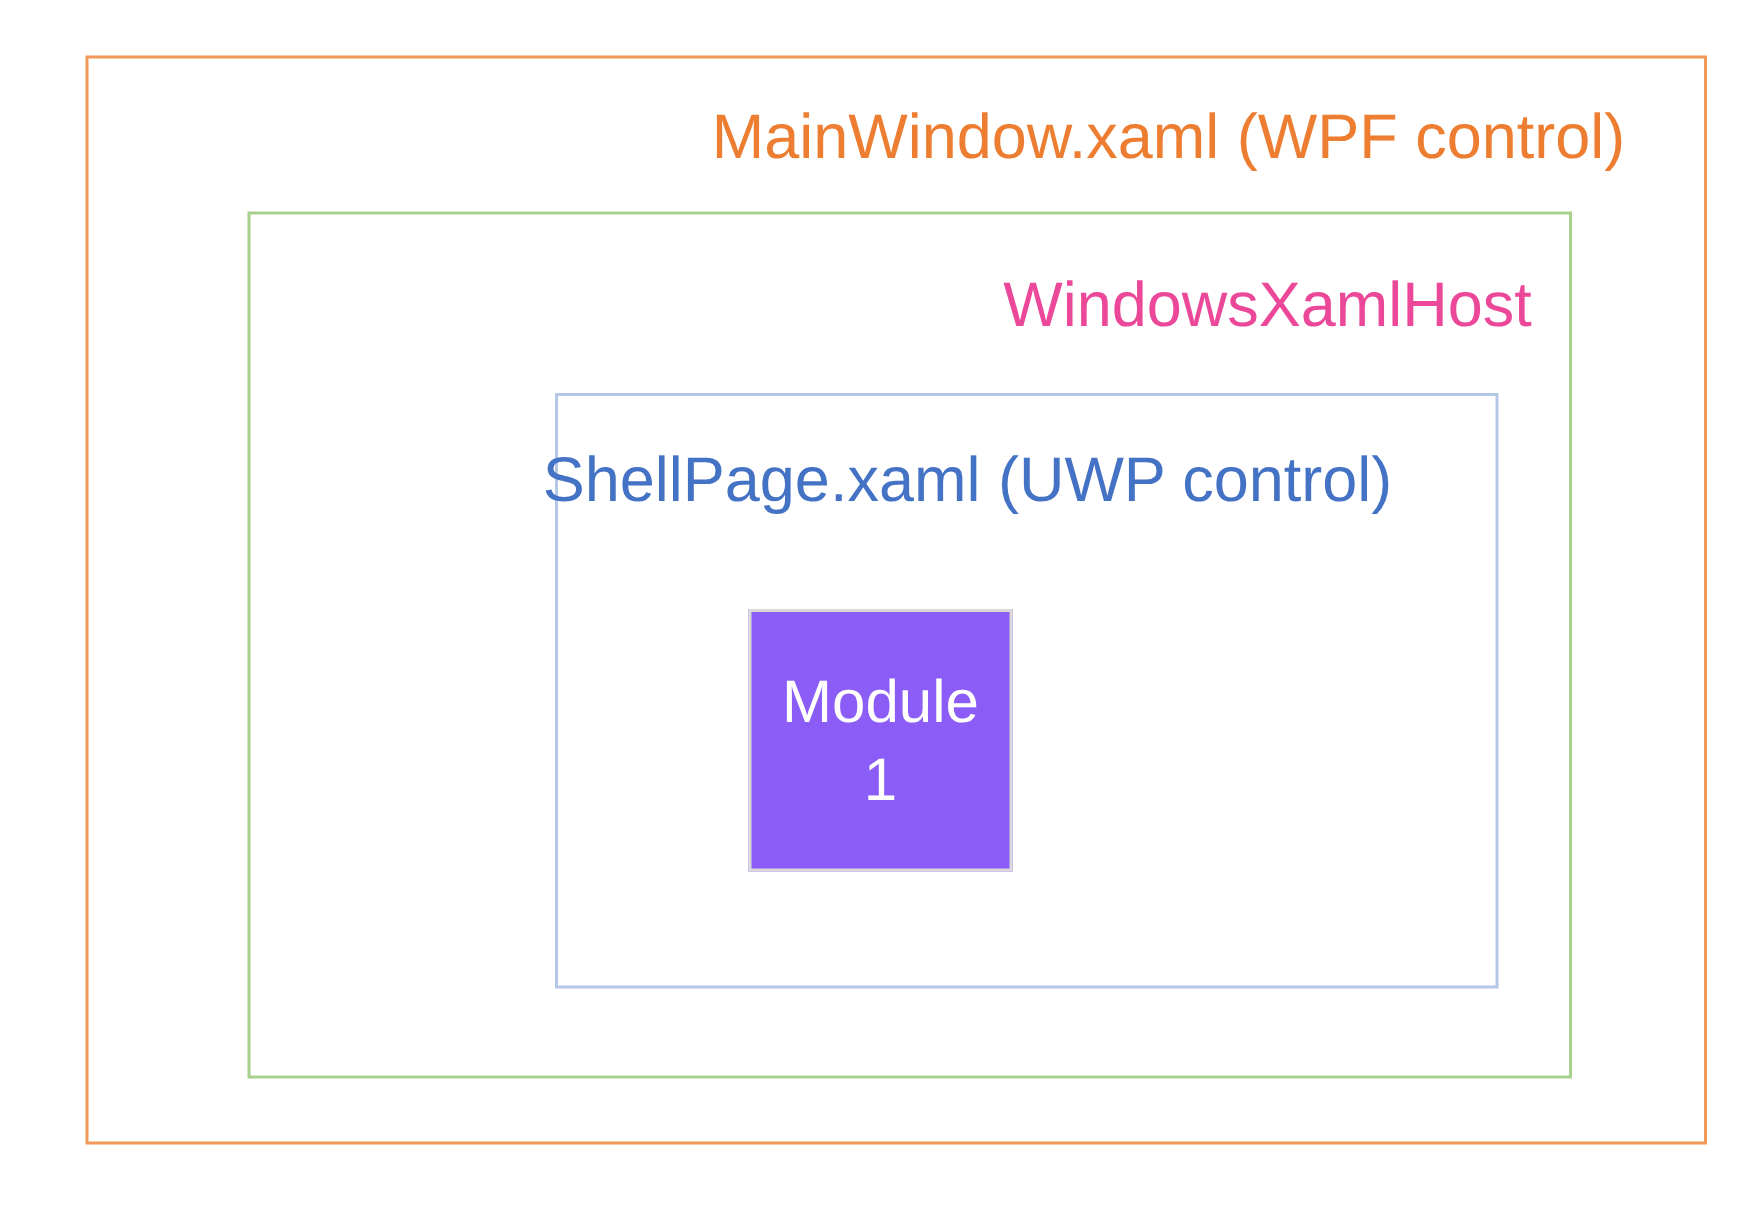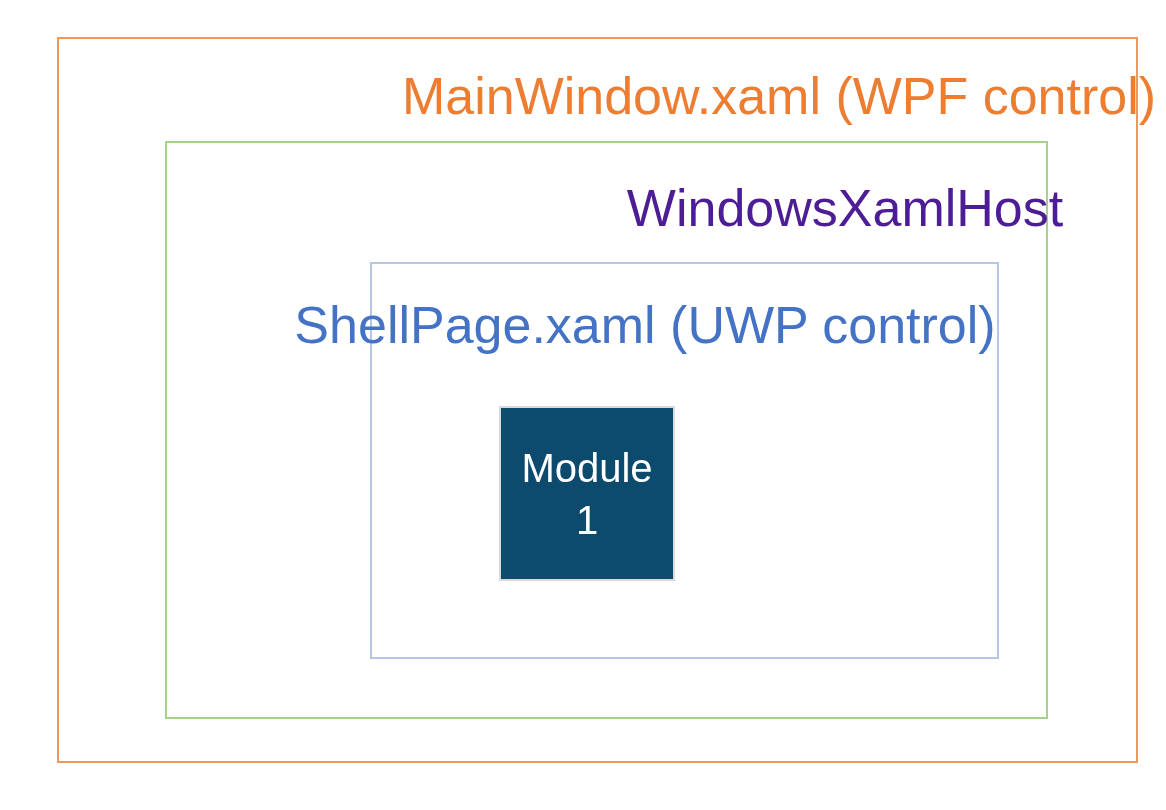--- a/index.html
+++ b/index.html
@@ -37,46 +37,46 @@
   .box-shell {
     left: 203px;
     top: 119px;
     width: 629px;
     height: 397px;
     border: 2px solid #B4C7E7;
   }
   .heading {
     position: absolute;
     white-space: nowrap;
-    font-size: 52px;
+    font-size: 42px;
     line-height: 1.15;
     transform: translateX(-50%);
   }
   .heading-mainwindow {
     left: 720px;
     top: 28px;
     color: #ED7D31;
   }
   .heading-host {
     left: 678px;
     top: 36px;
-    color: #4c1d95;
+    color: #ec4899;
   }
   .heading-shell {
     left: 273px;
     top: 32px;
     color: #4472C4;
   }
   .module {
     position: absolute;
     box-sizing: border-box;
     width: 176px;
     height: 175px;
     top: 142px;
-    background: #0c4a6e;
+    background: #8b5cf6;
     border: 2px solid #D9D9D9;
     display: flex;
     align-items: center;
     justify-content: center;
   }
   .module-1 { left: 127px; }
   .module-2 { left: 378px; width: 173px; }
   .module-label {
     display: block;
     width: 140px;

